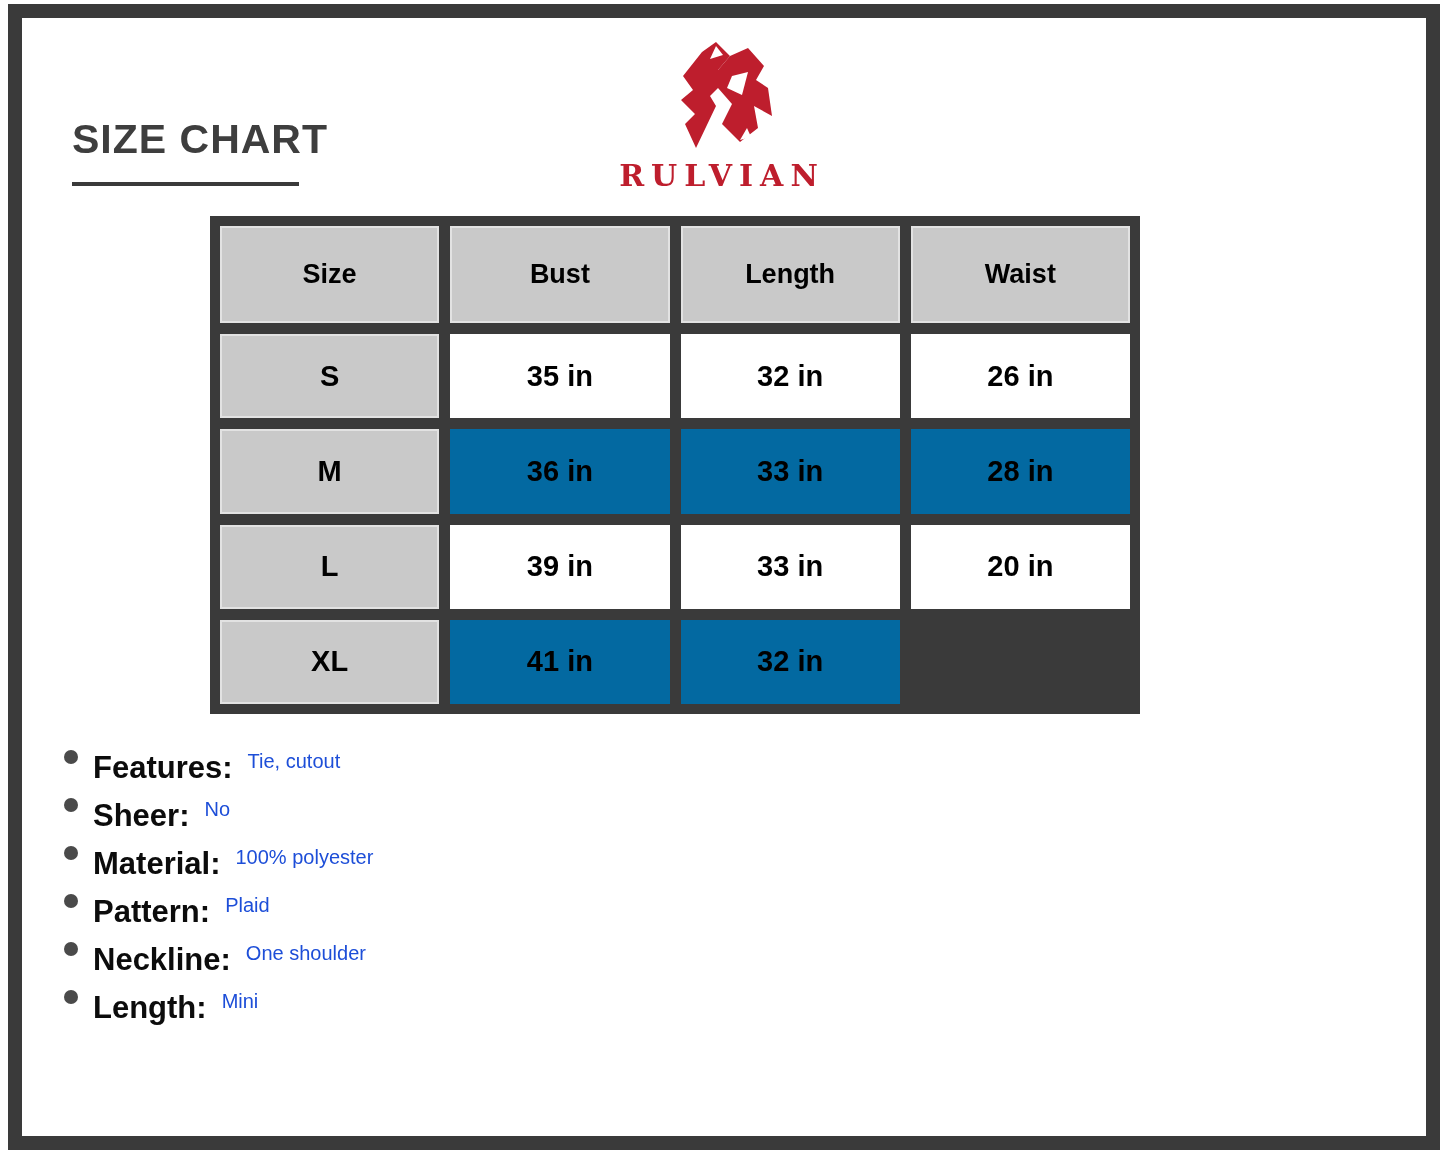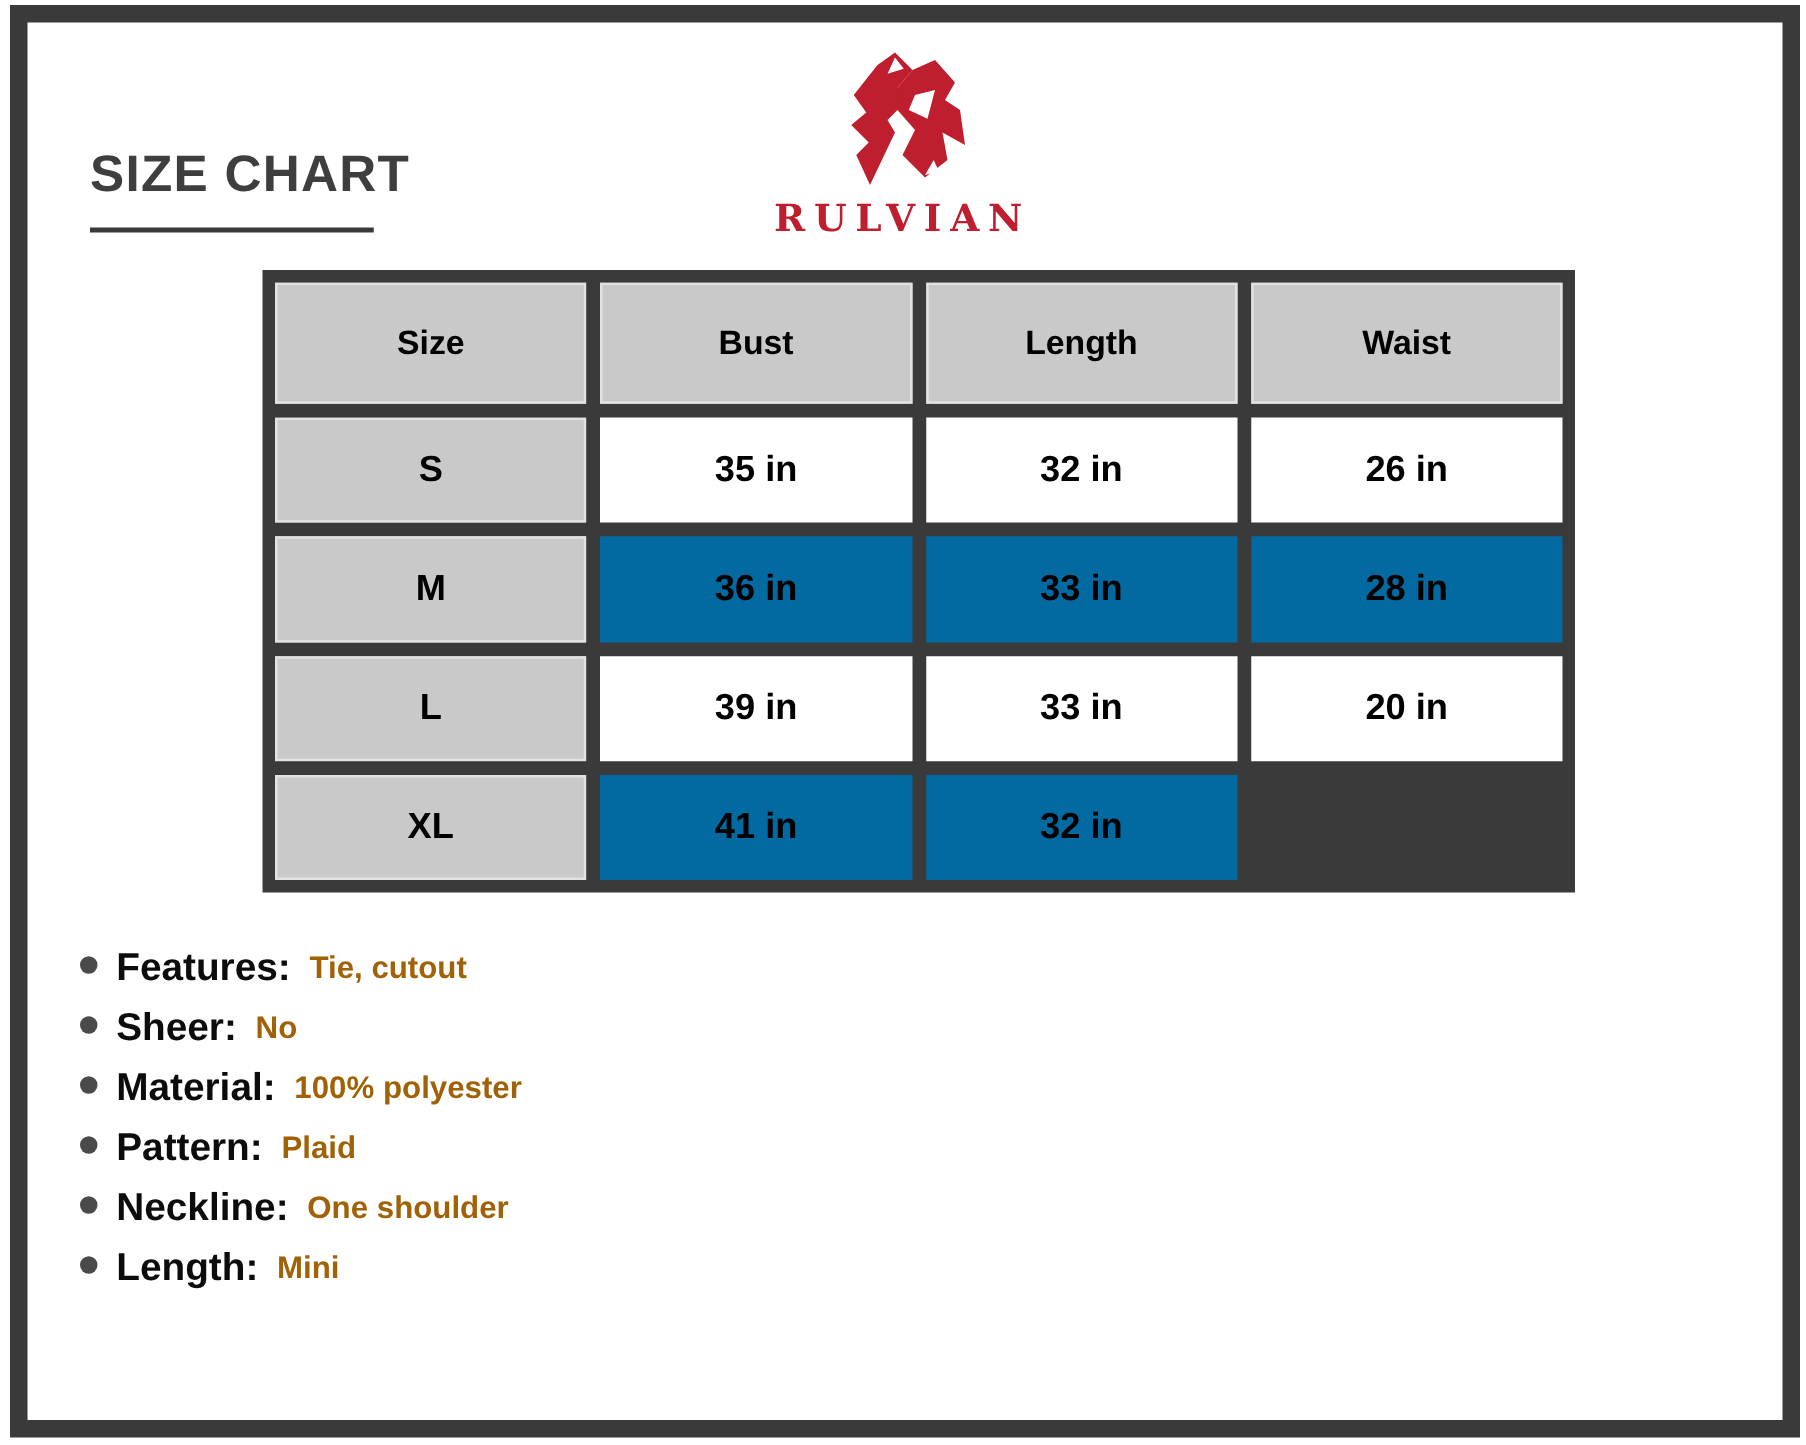--- a/index.html
+++ b/index.html
@@ -37,21 +37,21 @@
     margin-top:4px;
     font-family:"DejaVu Serif", serif;
     font-weight:bold;
     font-size:30px;
     color:#be1e2d;
     letter-spacing:7px;
     white-space:nowrap;
   }
   
   .size-table{
-    position:absolute;left:210px;top:216px;width:1050px;height:498px;
+    position:absolute;left:210px;top:216px;width:930px;height:498px;
     box-sizing:border-box;
     background:#3a3a3a;
     padding:10px;
     display:grid;
     grid-template-columns:repeat(4,1fr);
     grid-template-rows:97px 1fr 1fr 1fr 1fr;
     gap:11px;
   }
   .cell{
     display:flex;align-items:center;justify-content:center;
@@ -63,34 +63,34 @@
     background:#c9c9c9;
     box-shadow:inset 0 0 0 2px #e2e2e2;
   }
   .cell.white{background:#ffffff;}
   .cell.alt{background:#0369a1;}
   
   .details{
     position:absolute;left:64px;top:750px;
   }
   .detail-item{
-    display:flex;align-items:center;
+    display:flex;align-items:flex-start;
     height:48px;
   }
   .bullet{
     width:14px;height:14px;border-radius:50%;
     background:#4a4a4a;
     margin:0 15px 4px 0;
     flex:0 0 auto;
   }
   .detail-label{
     font-size:31px;font-weight:bold;color:#0c0c0c;white-space:nowrap;
   }
   .detail-value{
-    font-size:25px;font-weight:bold;color:#a16207;
+    font-size:20px;font-weight:normal;color:#1d4ed8;
     margin-left:15px;white-space:nowrap;
   }
 </style>
 </head>
 <body>
 
 <div class="page">
   <div class="frame"></div>
 
   <div class="page-title">SIZE CHART</div>

